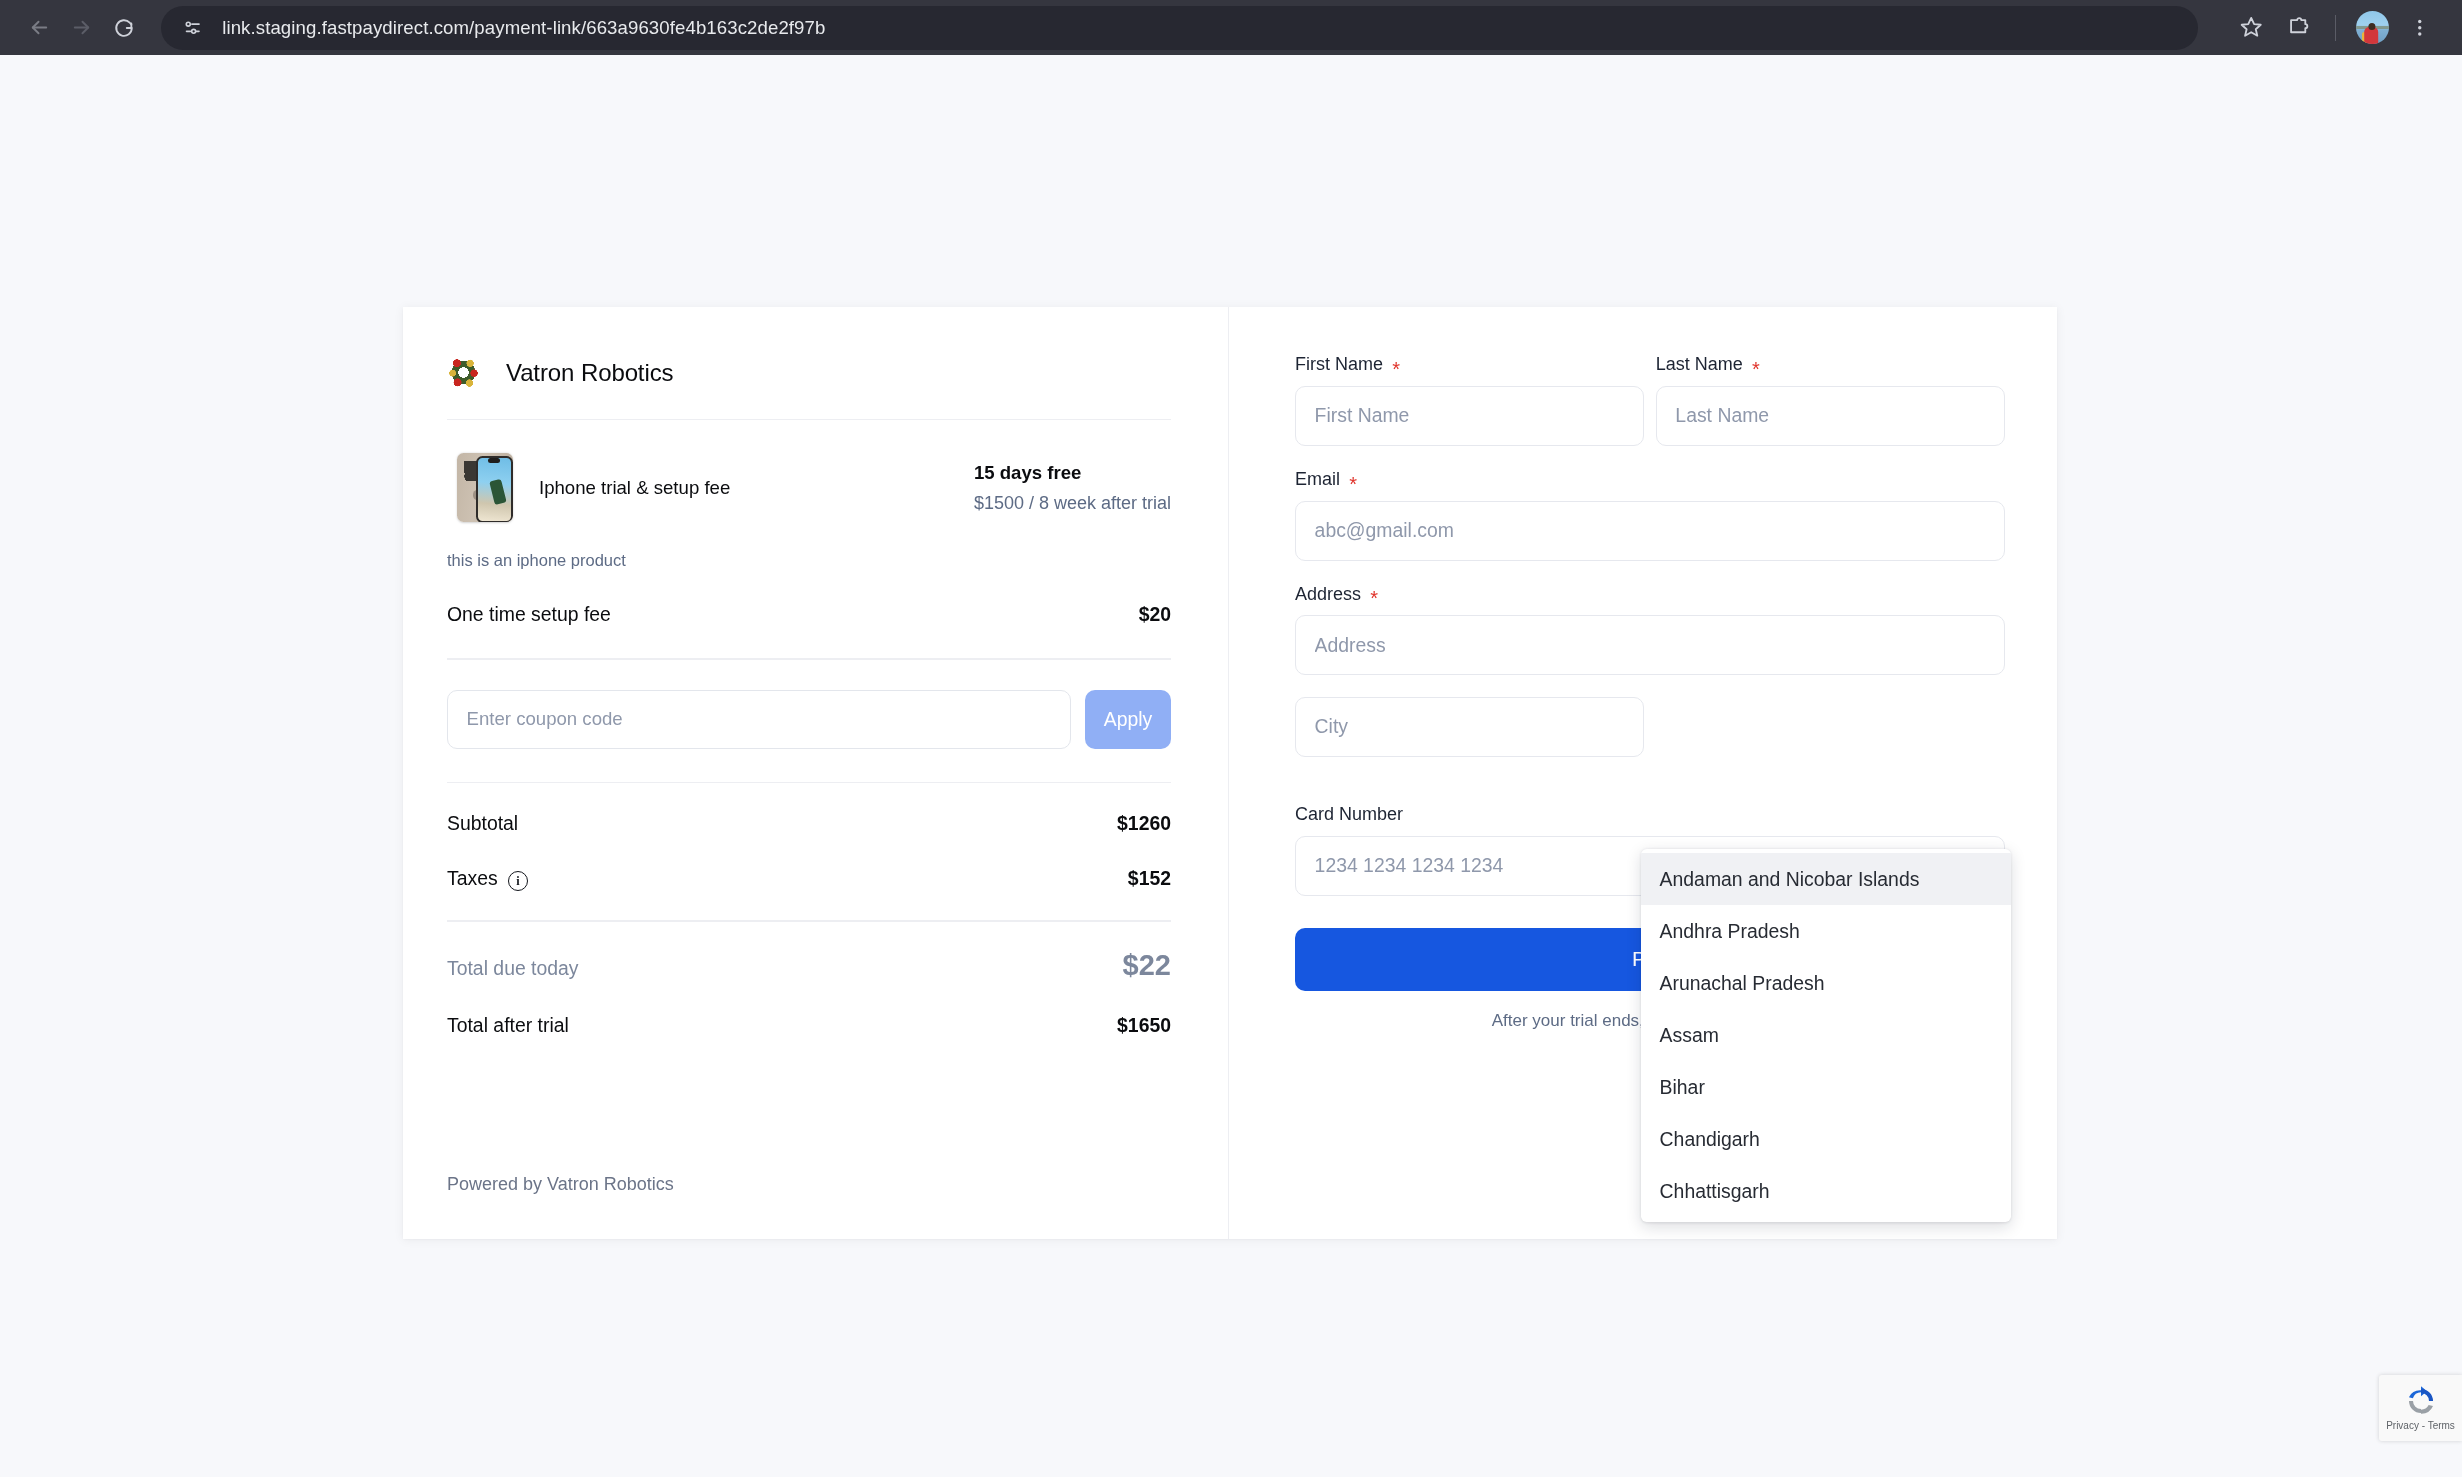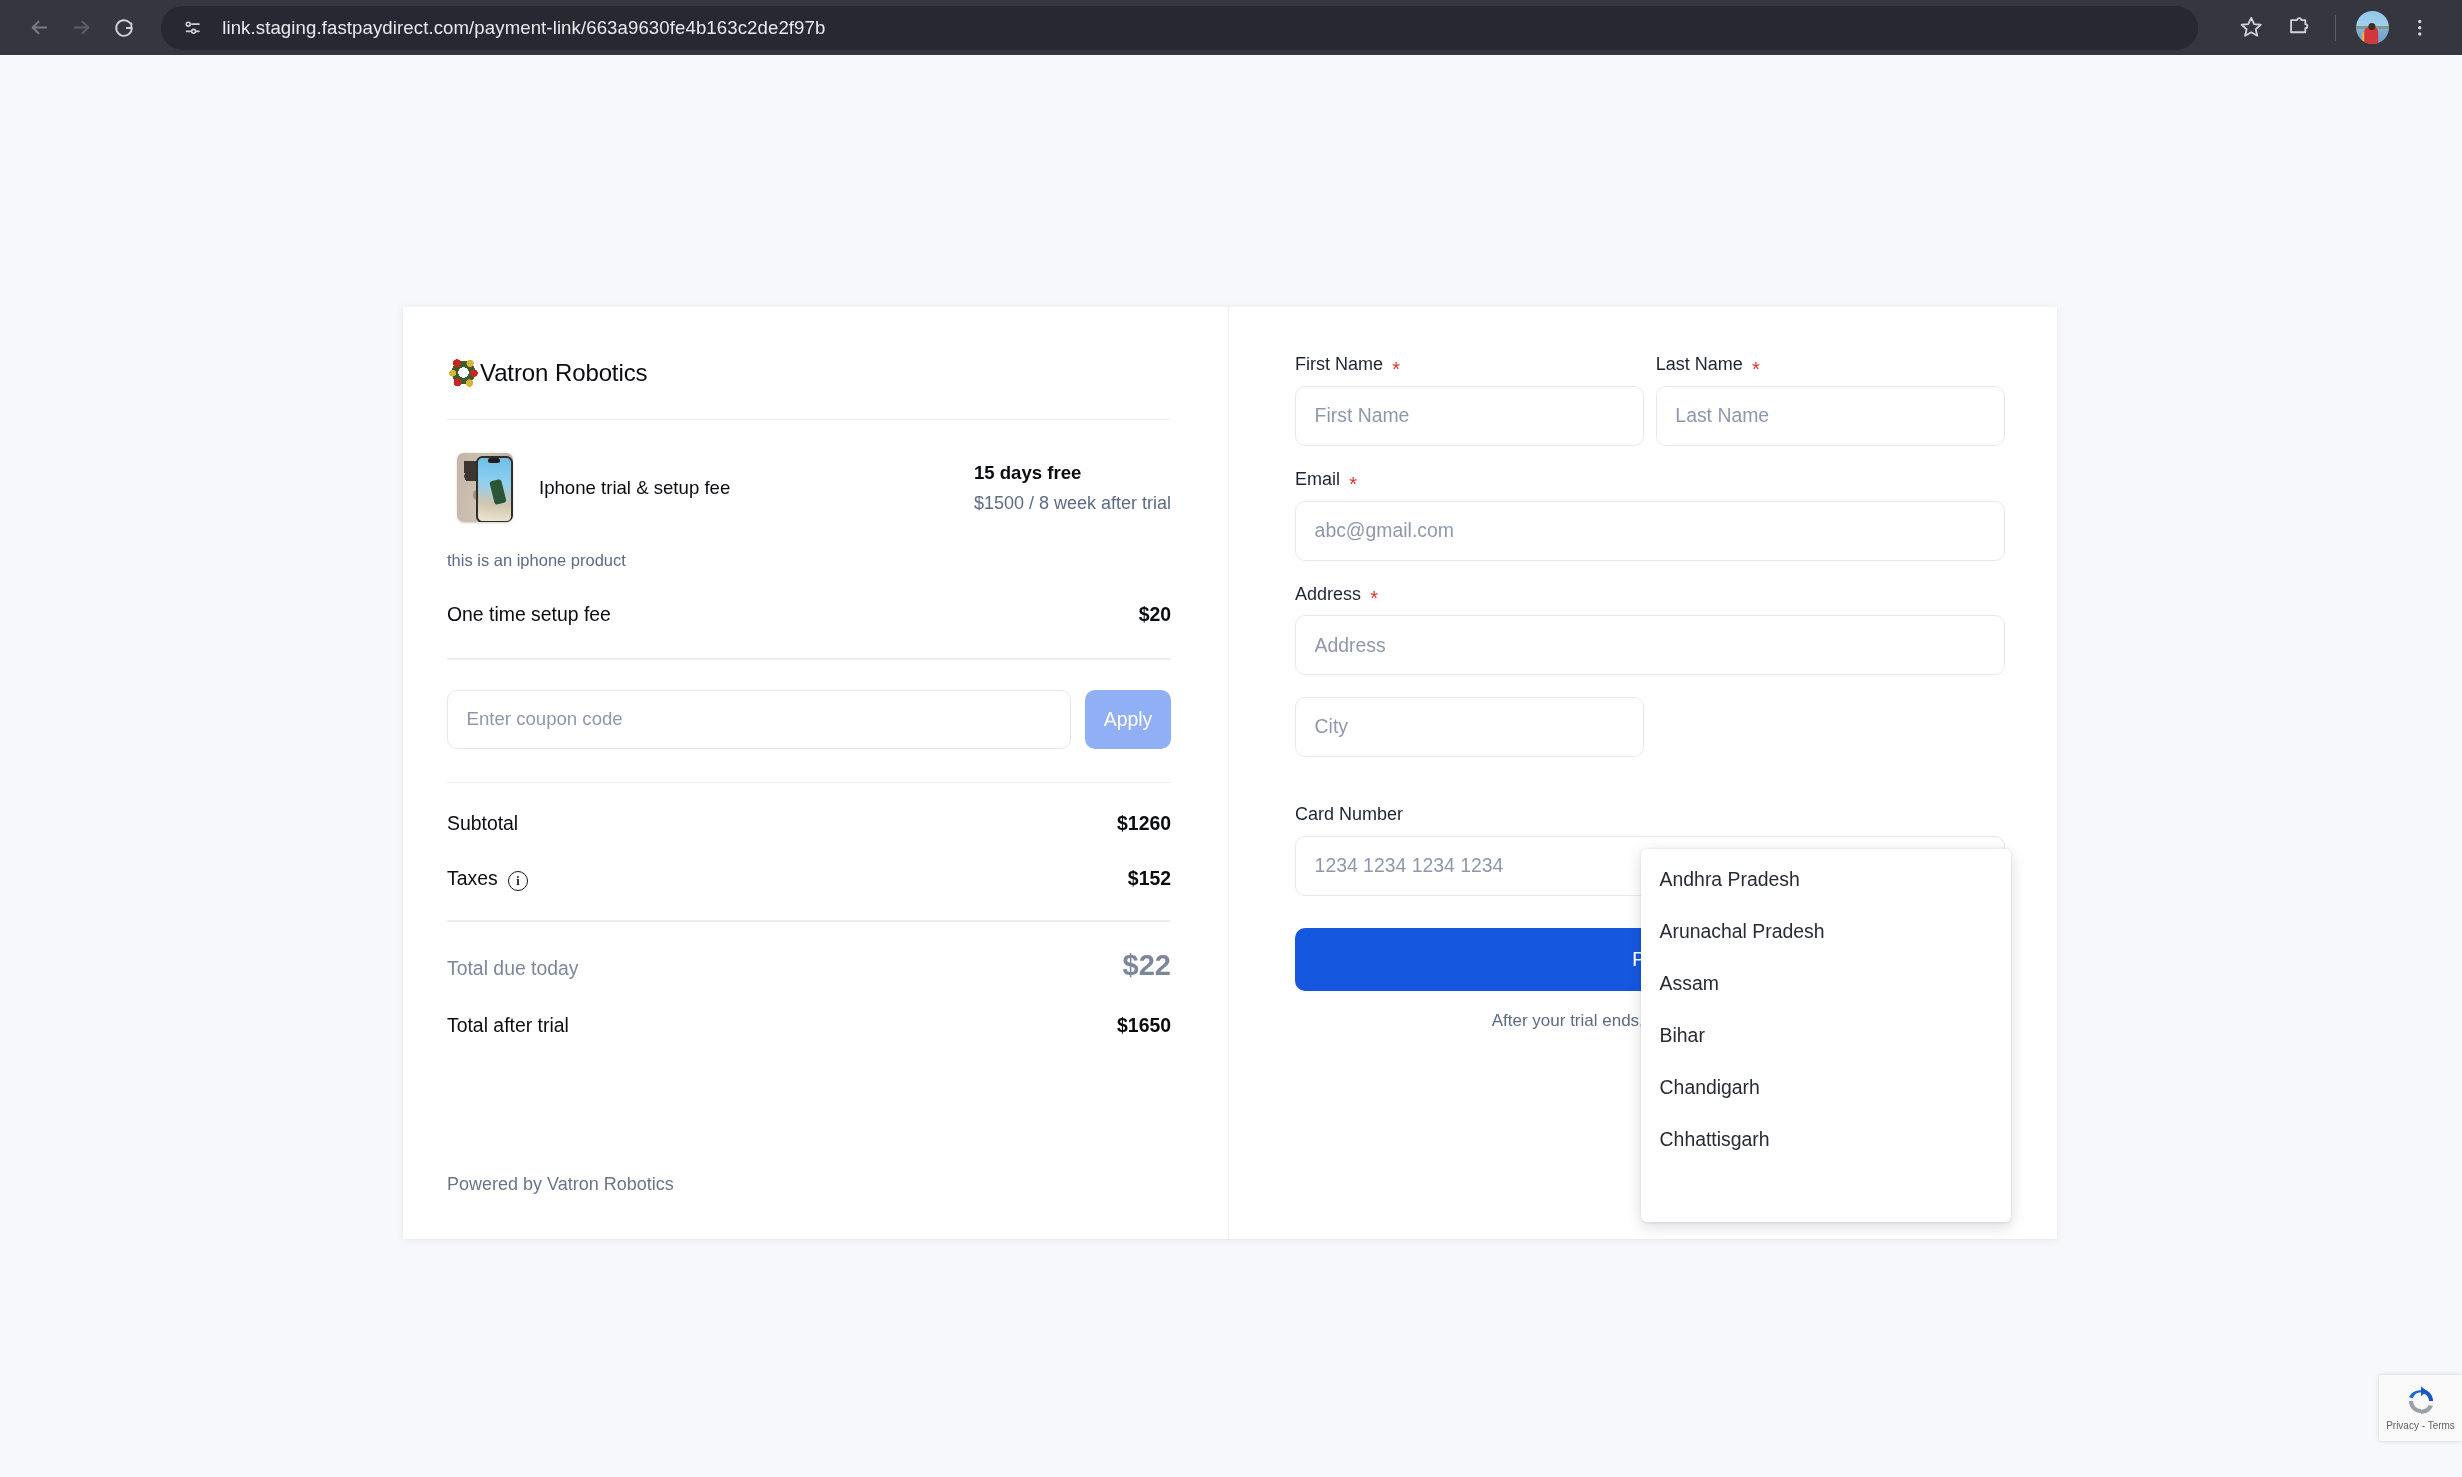--- a/index.html
+++ b/index.html
@@ -106,21 +106,21 @@
 
   
   #summary-panel {
     width: 826px;
     box-sizing: border-box;
     padding: 49px 57px 0 44px;
     border-right: 1.4px solid #edeef2;
     position: relative;
   }
 
-  #brand-row { display: flex; align-items: center; gap: 0; }
+  #brand-row { display: flex; align-items: center; gap: 26px; }
   #brand-logo {
     width: 33px; height: 33px; border-radius: 50%;
     position: relative; flex: 0 0 auto;
     background:
       radial-gradient(circle at 50% 50%, #ffffff 0 22%, rgba(255,255,255,0) 23%),
       radial-gradient(circle at 30% 22%, #c8261f 0 11%, rgba(0,0,0,0) 12%),
       radial-gradient(circle at 70% 22%, #d9b43a 0 10%, rgba(0,0,0,0) 11%),
       radial-gradient(circle at 82% 52%, #c8261f 0 11%, rgba(0,0,0,0) 12%),
       radial-gradient(circle at 68% 82%, #d9b43a 0 10%, rgba(0,0,0,0) 11%),
       radial-gradient(circle at 32% 80%, #c8261f 0 11%, rgba(0,0,0,0) 12%),
@@ -530,20 +530,21 @@
         <input class="inp" type="text" placeholder="1234 1234 1234 1234" style="">
       </div>
 
       <button id="pay-button">Pay</button>
 
       <div id="trial-disclaimer">After your trial ends, you will be charged $</div>
     </div>
   </div>
 
   <div id="state-dropdown">
+    <div class="dd-option highlighted">Andaman and Nicobar Islands</div>
     <div class="dd-option">Andhra Pradesh</div>
     <div class="dd-option">Arunachal Pradesh</div>
     <div class="dd-option">Assam</div>
     <div class="dd-option">Bihar</div>
     <div class="dd-option">Chandigarh</div>
     <div class="dd-option">Chhattisgarh</div>
   </div>
 
   <div id="recaptcha-badge">
     <svg class="rc-logo" width="32" height="32" viewBox="0 0 48 48">

